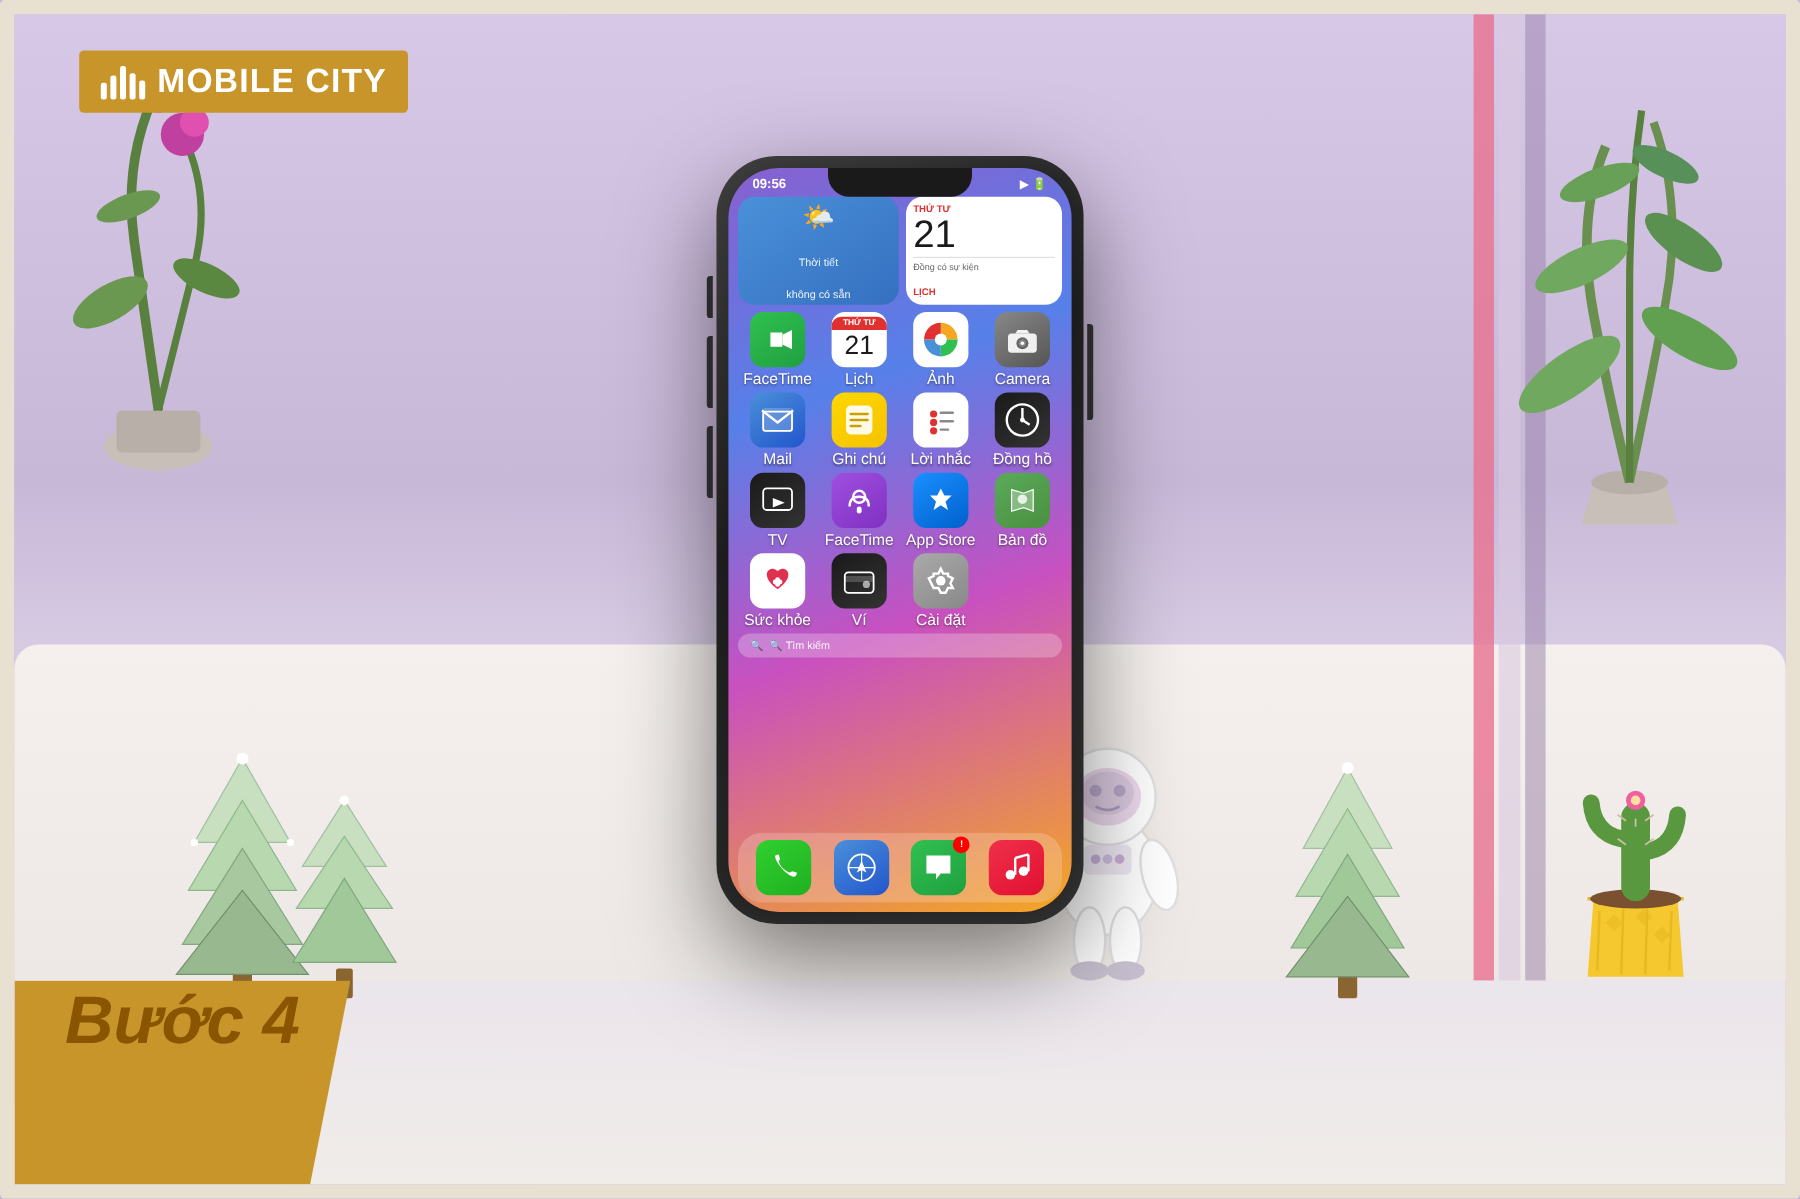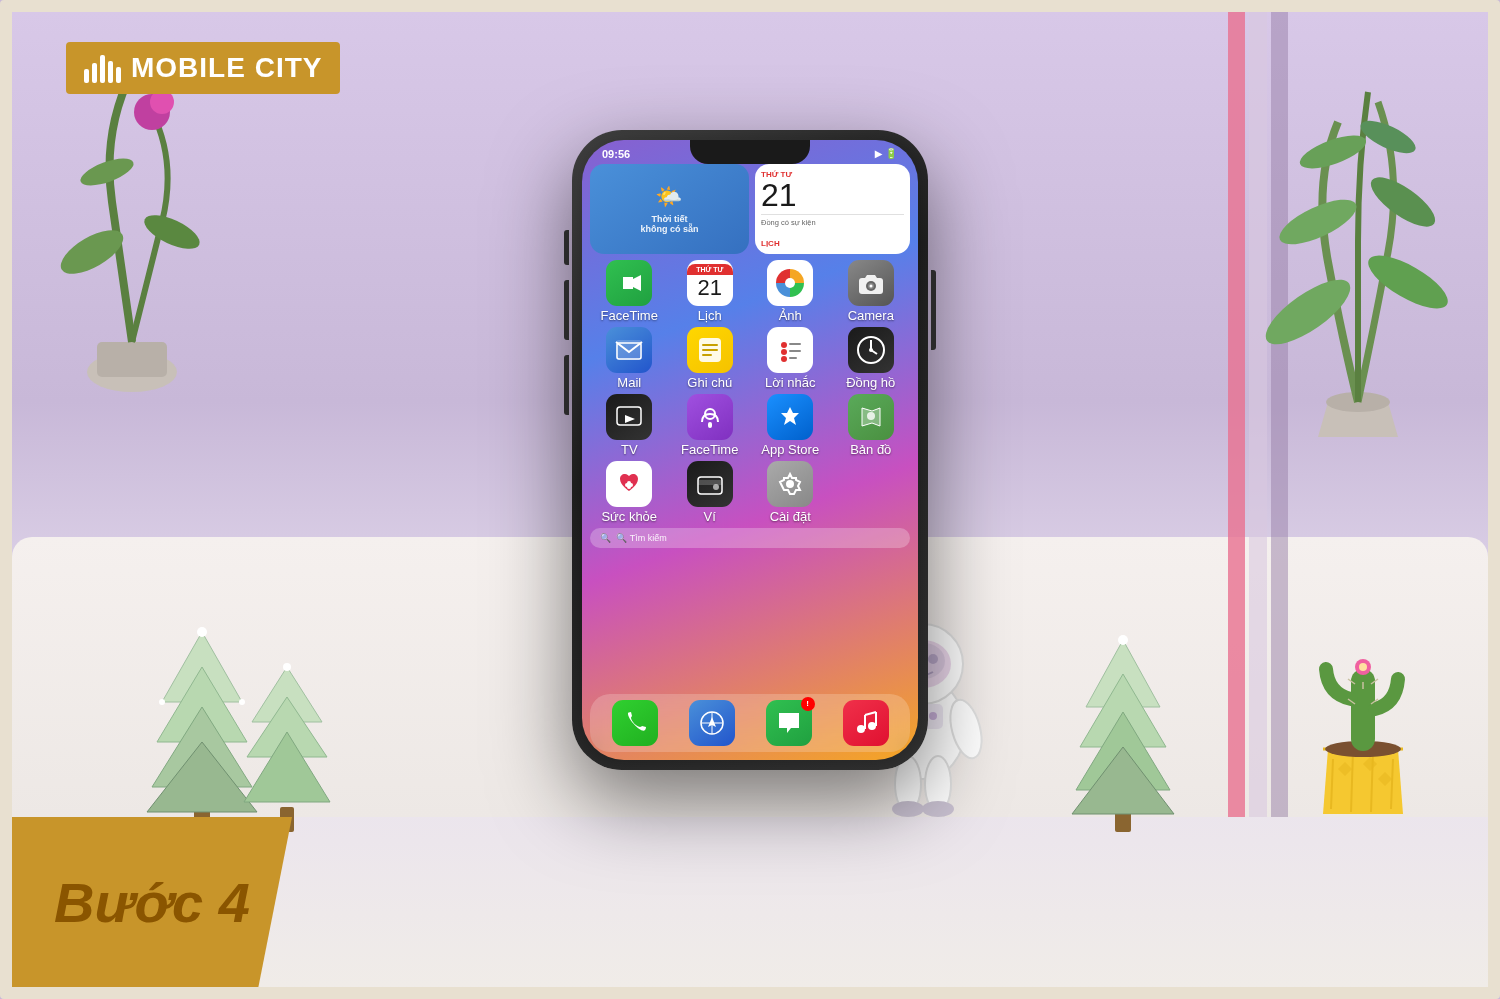--- a/index.html
+++ b/index.html
@@ -141,21 +141,21 @@
       position: absolute;
       left: 50%;
       transform: translateX(-50%);
       top: 60px;
       bottom: 160px;
       display: flex;
       align-items: center;
       justify-content: center;
     }
     .phone-outer {
-      width: 356px;
+      width: 306px;
       height: 640px;
       background: linear-gradient(145deg, #3a3a3a 0%, #1a1a1a 40%, #2a2a2a 100%);
       border-radius: 50px;
       padding: 10px;
       box-shadow: 0 30px 80px rgba(0,0,0,0.5), inset 0 0 20px rgba(255,255,255,0.05);
       position: relative;
     }
     .phone-frame {
       width: 100%;
       height: 100%;
@@ -222,21 +222,22 @@
       height: 90px;
       display: flex;
       flex-direction: column;
       justify-content: center;
       align-items: center;
     }
     .widget-weather .w-title {
       font-size: 9px;
       color: rgba(255,255,255,0.9);
       text-align: center;
-      font-weight: 700;
+      font-weight: 400;
+      margin-top: 16px;
     }
     .widget-calendar {
       flex: 1;
       background: white;
       border-radius: 14px;
       padding: 6px;
       height: 90px;
       display: flex;
       flex-direction: column;
     }
@@ -351,23 +352,21 @@
       left: 0;
       right: 0;
       height: 170px;
       display: flex;
       align-items: stretch;
     }
     .banner-left {
       background: #c8952a;
       width: 280px;
       display: flex;
-      align-items: center;
       justify-content: center;
-      padding: 20px;
       clip-path: polygon(0 0, 100% 0, 88% 100%, 0 100%);
     }
     .banner-left-text {
       font-size: 56px;
       font-weight: 900;
       color: #8a5500;
       font-style: italic;
       font-family: Arial, sans-serif;
     }
     .banner-right {

